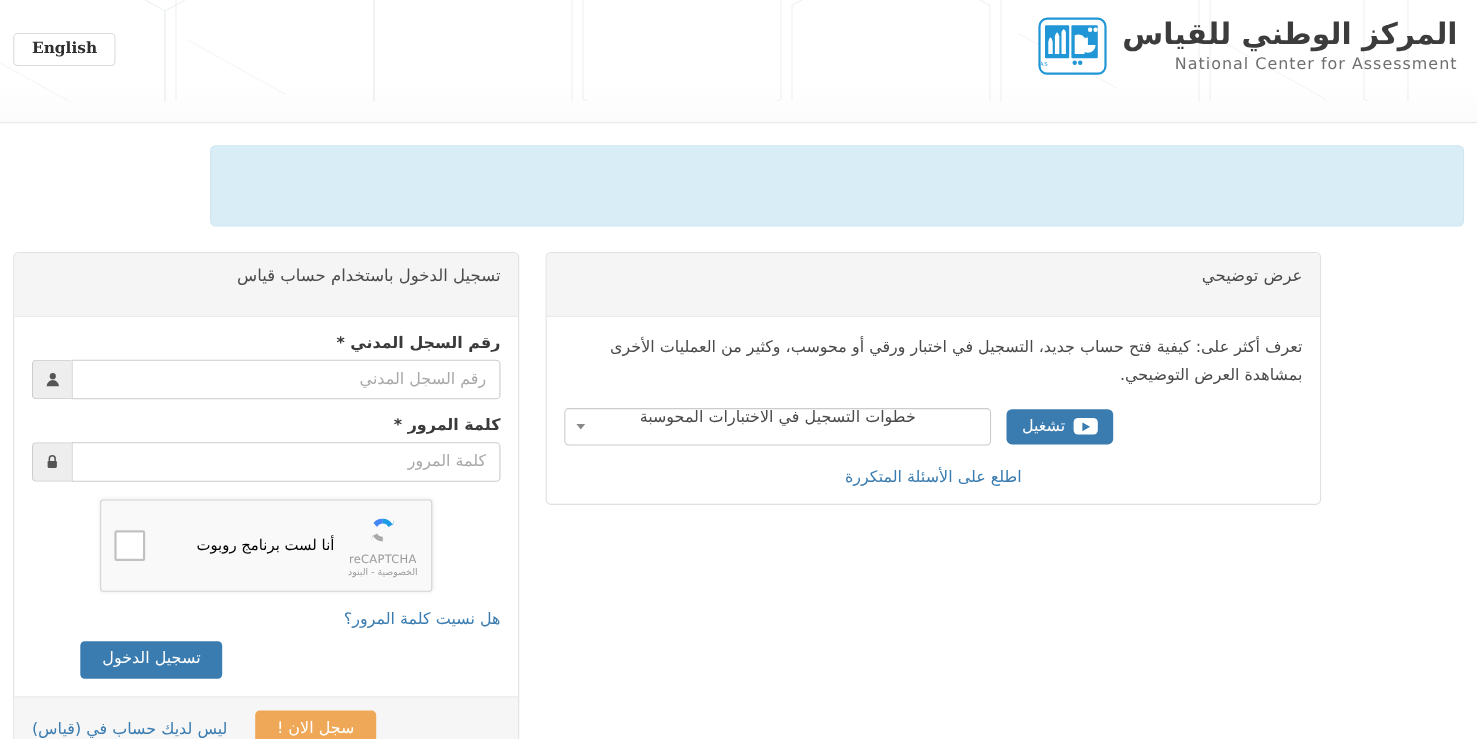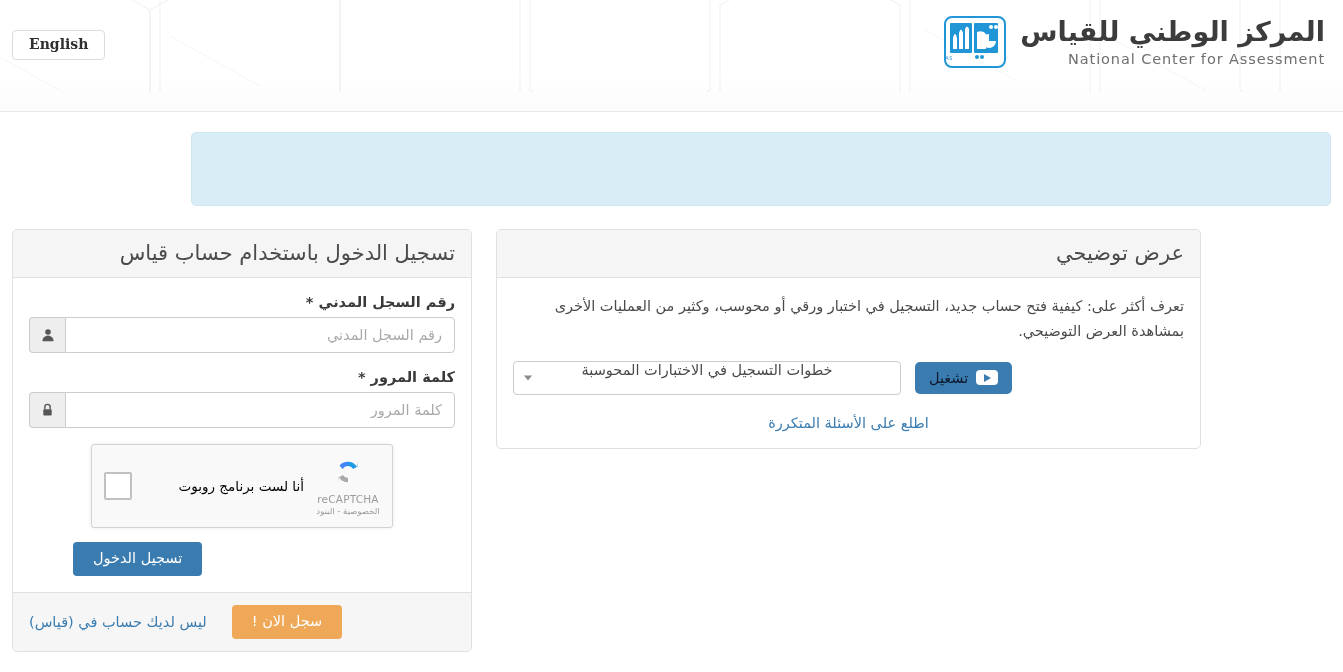--- a/index.html
+++ b/index.html
@@ -94,22 +94,22 @@
 
   .panel {
     background: #ffffff;
     border: 1px solid #e0e0e0;
     border-radius: 5px;
   }
   .panel-head {
     background: #f5f5f5;
     border-bottom: 1px solid #e0e0e0;
     border-radius: 5px 5px 0 0;
-    padding: 11px 16px 12px;
-    font-size: 21px;
+    padding: 11px 16px 28px;
+    font-size: 15px;
     color: #4b4b4b;
     text-align: right;
   }
   .panel-body { padding: 16px; }
 
   
   .field-label {
     font-size: 14.5px;
     font-weight: bold;
     color: #3a3a3a;
@@ -271,21 +271,21 @@
   .btn-play {
     background: #3a7cb0;
     border-radius: 5px;
     padding: 8px 14px;
     display: flex;
     flex-direction: row-reverse;
     align-items: center;
     gap: 8px;
     cursor: pointer;
     border: none;
-    color: #0f172a;
+    color: #ffffff;
     font-family: inherit;
     font-size: 14.5px;
   }
   .yt-badge {
     width: 22px; height: 15px;
     background: #ffffff;
     border-radius: 4px;
     position: relative;
     flex: none;
   }
@@ -398,20 +398,23 @@
                   <path d="M16 27 a11 11 0 0 1 -9.5 -5.5 l4 -2.3 A6.6 6.6 0 0 0 16 22.4 Z" fill="#aaaaaa"></path>
                   <path d="M6.5 21.5 l-1.6 5.2 l1.2 -5.6 l5.3 1.1 Z" fill="#aaaaaa"></path>
                   <path d="M7 9 a11 11 0 0 1 9 -4 l0 4.6 A6.6 6.6 0 0 0 10.4 13 Z" fill="#4285f4"></path>
                 </svg>
                 <div class="rc-name">reCAPTCHA</div>
                 <div class="rc-terms">الخصوصية - البنود</div>
               </div>
             </div>
           </div>
 
+          <div style="text-align:right;">
+            <a class="link">هل نسيت كلمة المرور؟</a>
+          </div>
 
           <div class="row-actions" style="justify-content:flex-start;margin-top:12px;">
             <button class="btn btn-primary">تسجيل الدخول</button>
           </div>
 
         </div>
 
         <div class="panel-foot">
           <span class="foot-text">ليس لديك حساب في (قياس)</span>
           <button class="btn btn-orange">سجل الان !</button>

